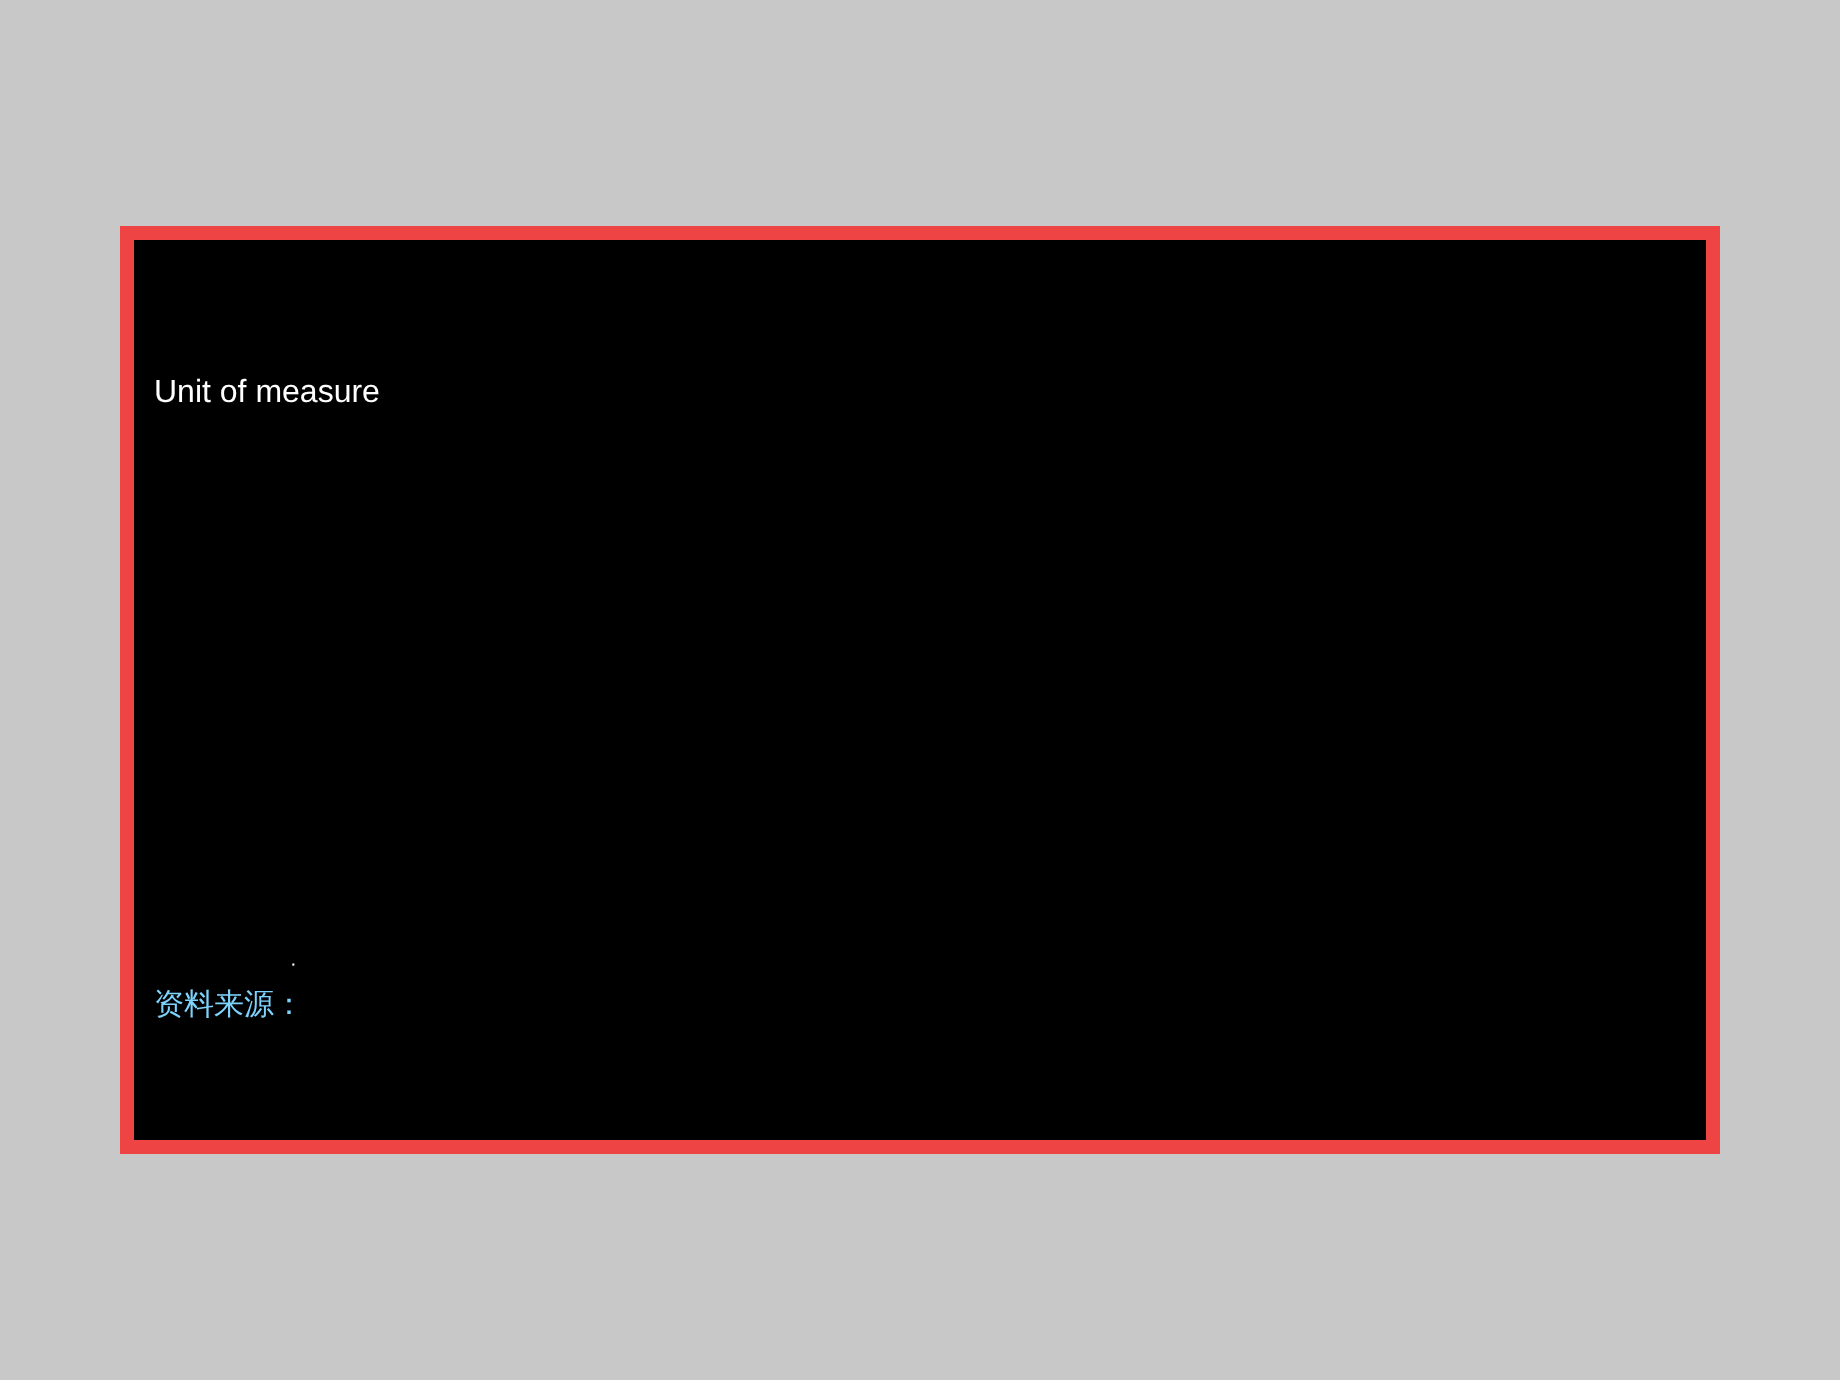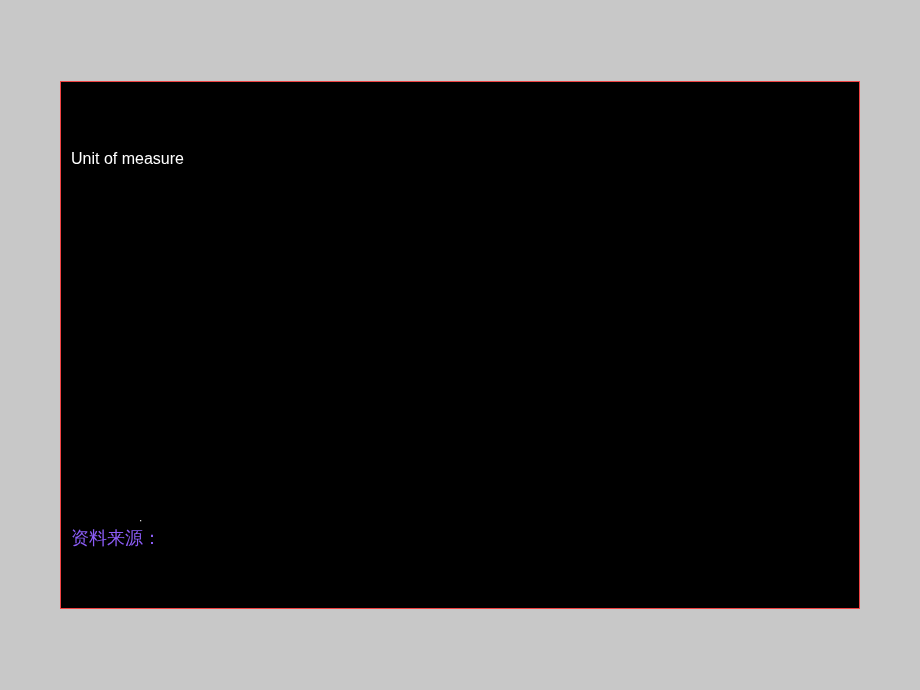--- a/index.html
+++ b/index.html
@@ -13,24 +13,24 @@
       height: 690px;
       background-color: #c8c8c8;
       display: flex;
       align-items: center;
       justify-content: center;
       font-family: Arial, sans-serif;
     }
 
     .main-container {
       width: 800px;
-      height: 528px;
+      height: 464px;
       background-color: #000000;
       position: relative;
-      border: 1px solid #ef4444;
+      border: 7px solid #ef4444;
       text-align: right;
     }
 
     .unit-of-measure-label {
       position: absolute;
       top: 68px;
       left: 10px;
       color: #ffffff;
       font-size: 16px;
       font-weight: normal;
@@ -41,22 +41,22 @@
       bottom: 82px;
       left: 78px;
       color: #ffffff;
       font-size: 10px;
     }
 
     .source-label {
       position: absolute;
       bottom: 58px;
       left: 10px;
-      color: #8b5cf6;
-      font-size: 18px;
+      color: #7dd3fc;
+      font-size: 15px;
     }
   </style>
 </head>
 <body>
 
 <div class="main-container">
   <span class="unit-of-measure-label">Unit of measure</span>
 
   <span class="dot-indicator">·</span>
 

